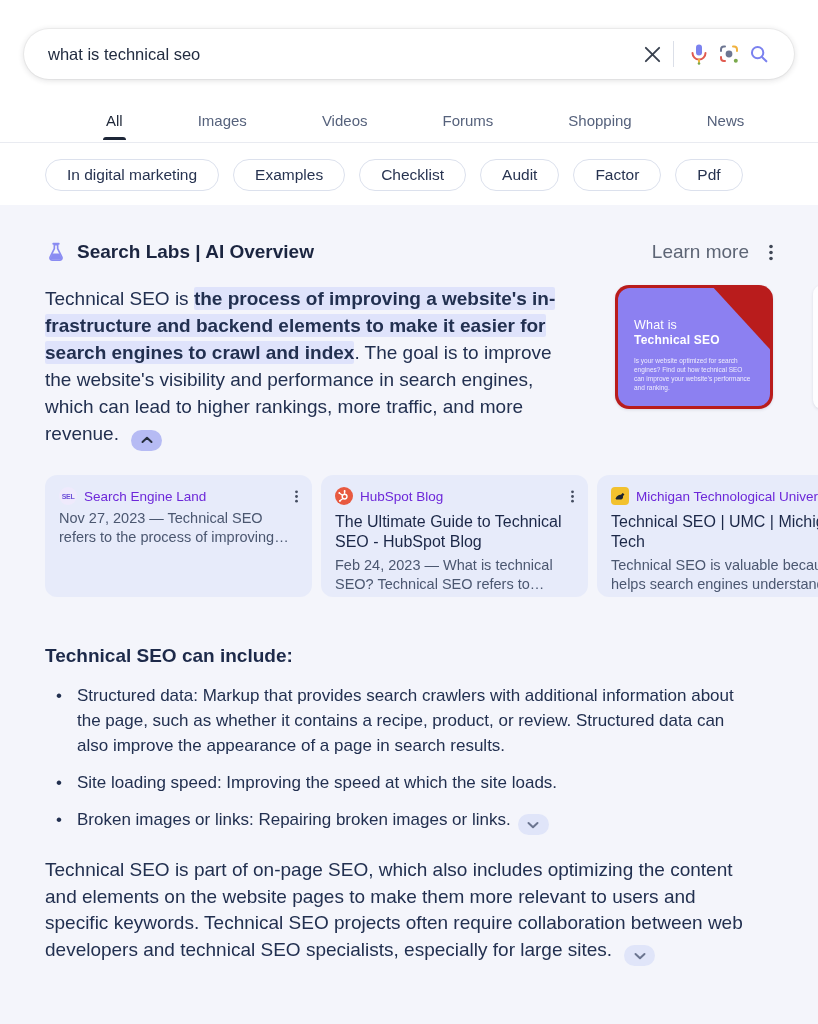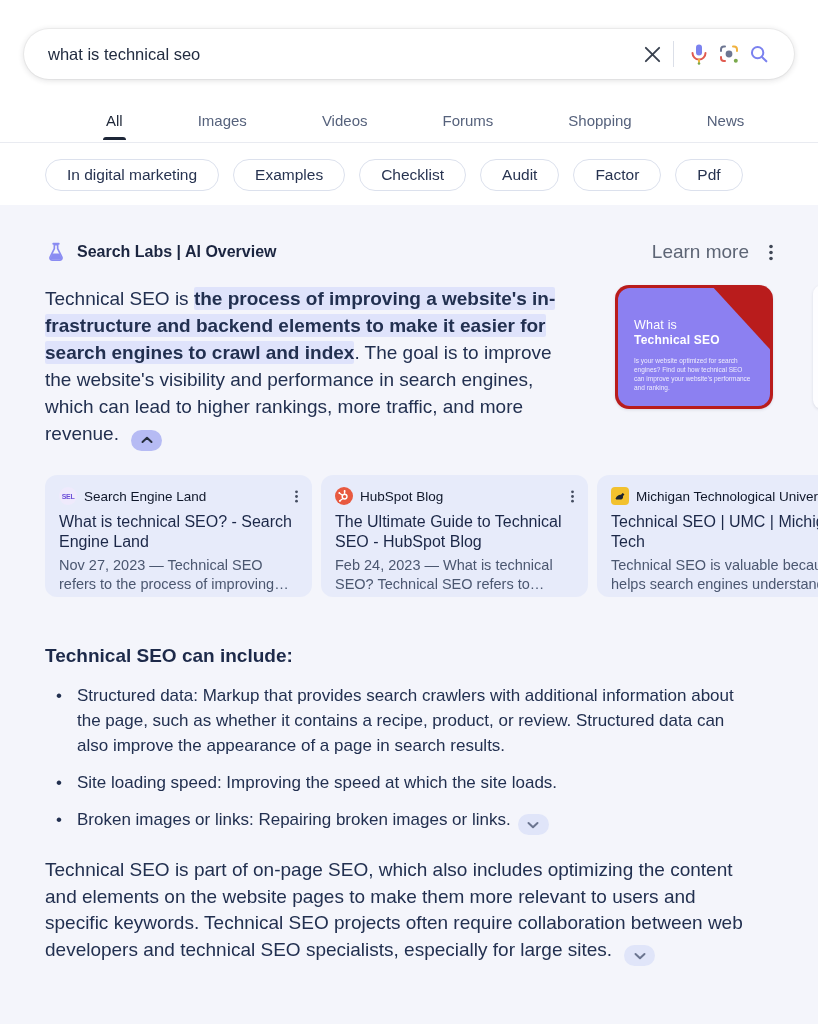--- a/index.html
+++ b/index.html
@@ -46,21 +46,21 @@
   .chip {
     height:32px; padding:0 21px; border:1px solid #dce1ed; border-radius:22px;
     background:#fff; display:inline-flex; align-items:center;
     font-size:15.5px; color:#273350; cursor:pointer; white-space:nowrap;
   }
 
   
   .ai { flex:1; background:#f4f5fb; padding:0 45px; position:relative; }
   .ai-head { display:flex; align-items:center; padding-top:36px; }
   .flask { width:22px; height:22px; margin-right:10px; flex:none; }
-  .ai-title { font-size:16px; font-weight:700; color:#1b2540; }
+  .ai-title { font-size:19px; font-weight:700; color:#1b2540; }
   .learn-more { margin-left:auto; font-size:19px; color:#5d6575; cursor:pointer; }
   .ai-menu { margin-left:20px; cursor:pointer; display:flex; align-items:center; color:#3f4756; }
 
   .answer-row { display:flex; margin-top:22px; position:relative; }
   .answer { width:525px; font-size:19px; line-height:27px; color:#223050; }
   .hl { background:#dfe3fb; font-weight:600; border-radius:2px; padding:1px 0;
         -webkit-box-decoration-break:clone; box-decoration-break:clone; }
   .pill {
     display:inline-flex; align-items:center; justify-content:center;
     width:31px; height:21px; border-radius:11px; border:none; cursor:pointer;
@@ -92,21 +92,21 @@
   .card {
     width:267px; height:122px; background:#e7ebfa; border-radius:12px;
     padding:12px 14px; cursor:pointer; flex:none; overflow:hidden;
   }
   .card-head { display:flex; align-items:center; gap:7px; height:19px; }
   .favicon { width:18px; height:18px; border-radius:50%; flex:none;
              display:flex; align-items:center; justify-content:center; overflow:hidden; }
   .fav-sel { background:#efeafc; color:#6c4fd8; font-size:7px; font-weight:700; letter-spacing:-.3px; }
   .fav-hub { background:#e8593f; }
   .fav-mtu { background:#f2c12e; border-radius:4px; }
-  .src-name { font-size:13.5px; color:#0f172a; white-space:nowrap; overflow:hidden; }
+  .src-name { font-size:13.5px; color:#6d28d9; white-space:nowrap; overflow:hidden; }
   .card-dots { margin-left:auto; color:#454d60; display:flex; align-items:center; cursor:pointer; }
   .card-title { margin-top:6px; font-size:16px; line-height:20.5px; color:#1b2747;
                 display:-webkit-box; -webkit-line-clamp:2; -webkit-box-orient:vertical; overflow:hidden; }
   .card-snippet { margin-top:3px; font-size:14.5px; line-height:19px; color:#4b5770;
                 display:-webkit-box; -webkit-line-clamp:2; -webkit-box-orient:vertical; overflow:hidden; }
 
   
   .include-h { margin-top:48px; font-size:19px; font-weight:700; color:#1d2a4a; }
   .bullets { list-style:none; margin-top:16px; }
   .bullets li { position:relative; padding-left:32px; font-size:17px; line-height:25px; margin-bottom:12px; max-width:705px; }
@@ -235,21 +235,20 @@
         <span class="favicon fav-sel">SEL</span>
         <span class="src-name">Search Engine Land</span>
         <span class="card-dots">
           <svg width="3" height="13" viewBox="0 0 3 13">
               <circle cx="1.5" cy="1.8" r="1.4" fill="#454d60"></circle>
               <circle cx="1.5" cy="6.5" r="1.4" fill="#454d60"></circle>
               <circle cx="1.5" cy="11.2" r="1.4" fill="#454d60"></circle>
             </svg>
         </span>
       </div>
-      <div class="card-title">What is technical SEO? - Search Engine Land</div>
       <div class="card-snippet">Nov 27, 2023 — Technical SEO refers to the process of improving a...</div>
     </div>
 
     <div class="card">
       <div class="card-head">
         <span class="favicon fav-hub">
           <svg width="12" height="12" viewBox="0 0 12 12">
             <circle cx="6.6" cy="6.6" r="2.4" stroke="#fff" stroke-width="1.4" fill="none"></circle>
             <path d="M6.6 1 v2.2" stroke="#fff" stroke-width="1.4" stroke-linecap="round"></path>
             <circle cx="6.6" cy="0.9" r="0.9" fill="#fff"></circle>

